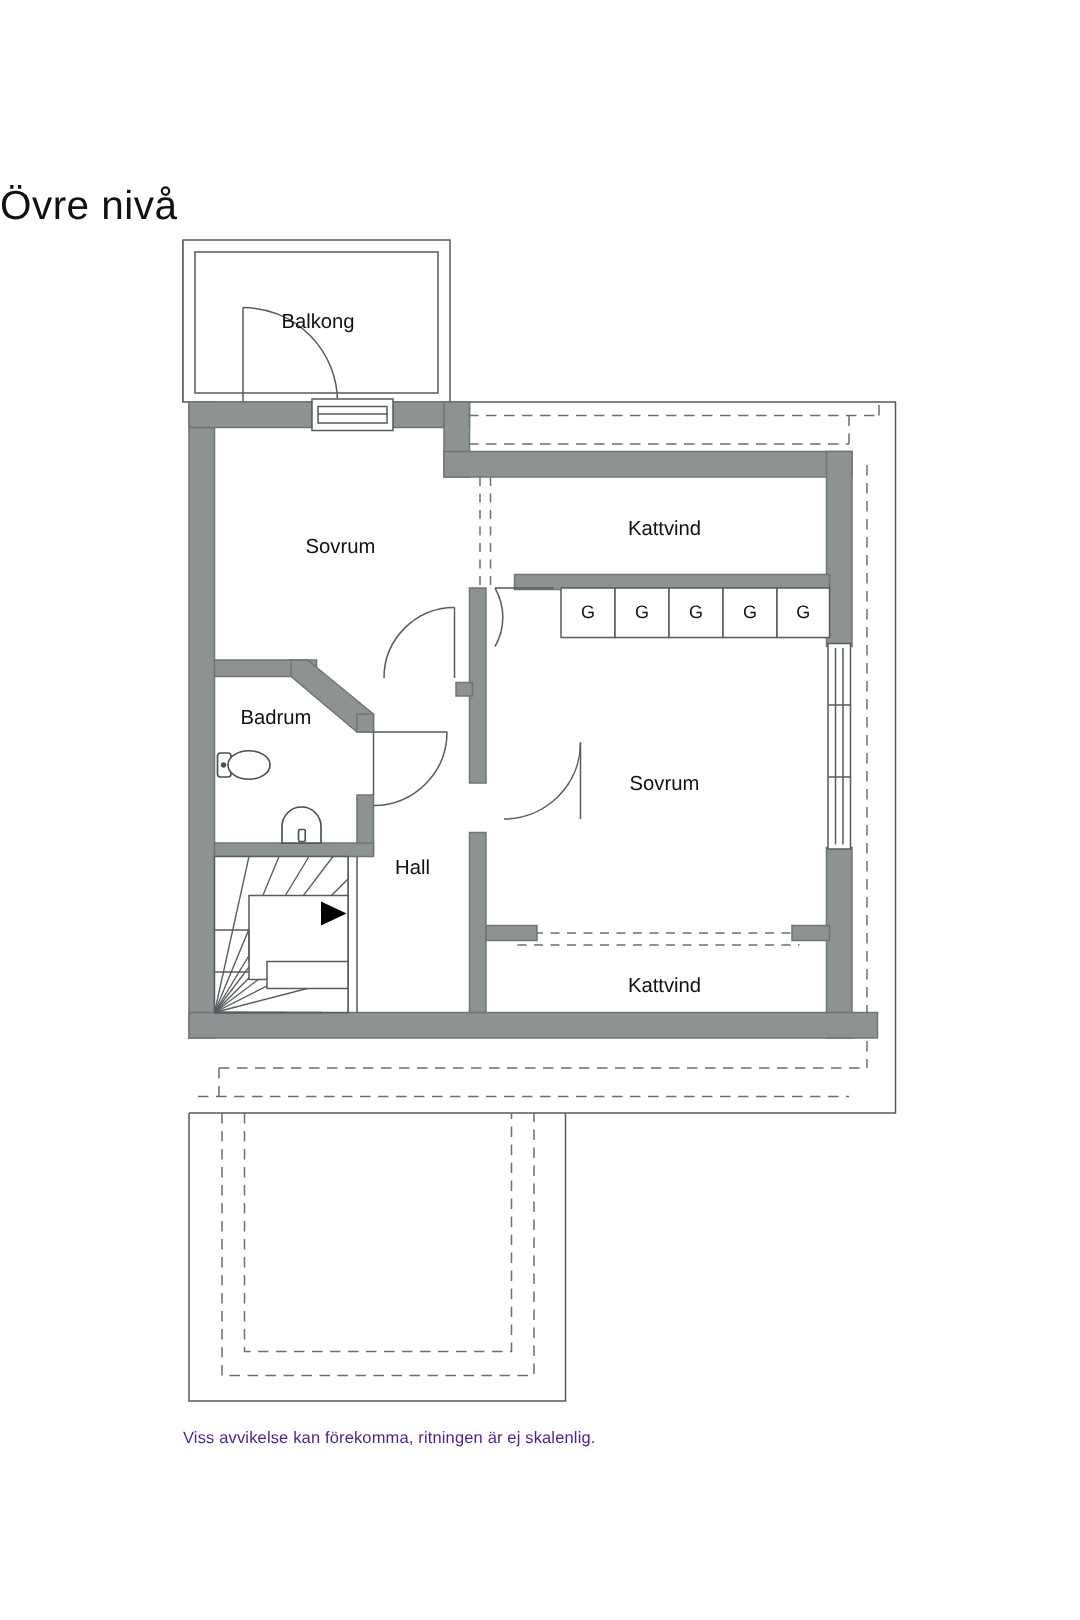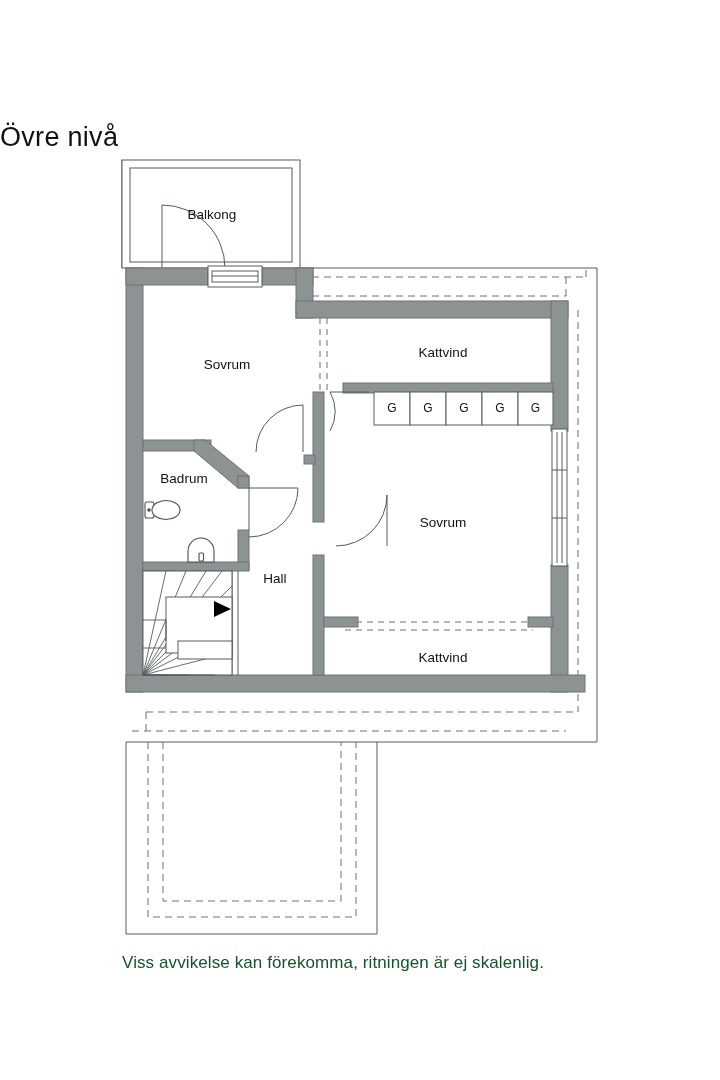--- a/index.html
+++ b/index.html
@@ -37,22 +37,22 @@
     position: absolute;
     left: 0;
     top: 0;
   }
   #plan-caption {
     position: absolute;
     left: 122px;
     top: 953px;
     width: 520px;
     text-align: left;
-    font-size: 17px;
-    color: #14532d;
+    font-size: 11px;
+    color: #4c1d95;
     letter-spacing: 0.1px;
   }
   .room-label {
     font-family: "Liberation Sans", sans-serif;
     font-size: 13.5px;
     fill: #111111;
     text-anchor: middle;
     dominant-baseline: middle;
   }
   .closet-label {

